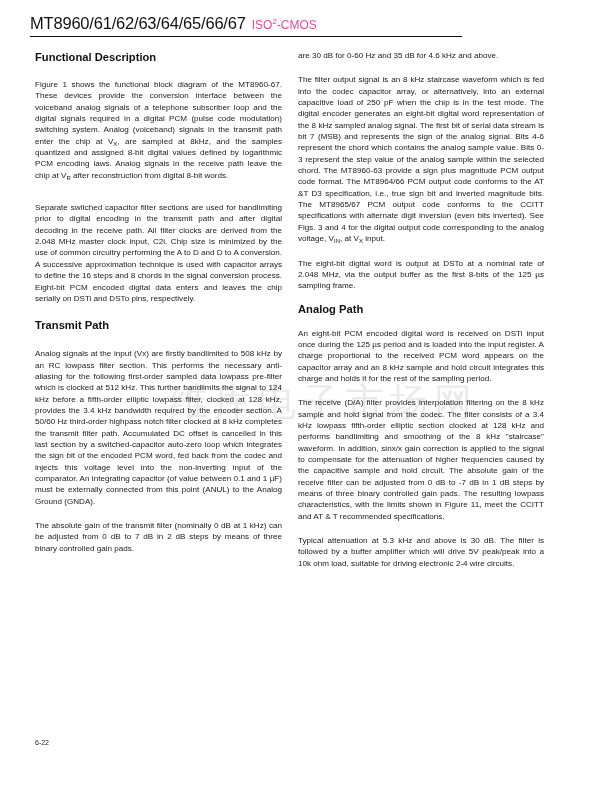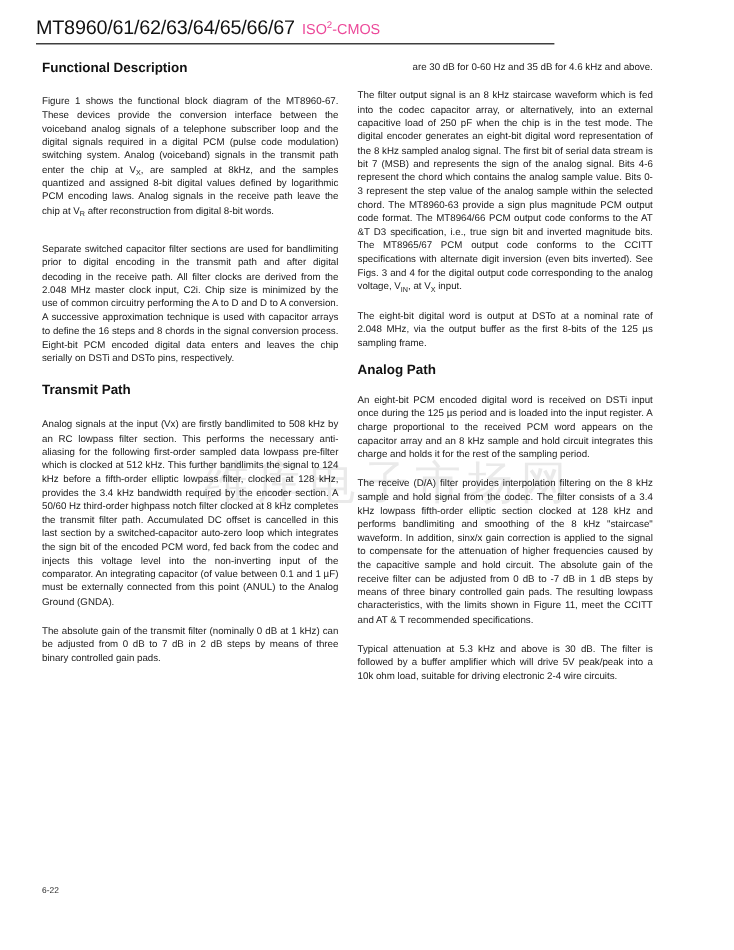--- a/index.html
+++ b/index.html
@@ -40,21 +40,21 @@
   <div class="gap-p" style="height:14px"></div>
   <h2 class="h">Transmit Path</h2>
   <div class="gap-h" style="height:16px"></div>
   <p>Analog signals at the input (Vx) are firstly bandlimited to 508 kHz by an RC lowpass filter section.  This performs the necessary anti-aliasing for the following first-order sampled data lowpass pre-filter which is clocked at 512 kHz. This further bandlimits the signal to 124 kHz before a fifth-order elliptic lowpass filter, clocked at 128 kHz, provides the 3.4 kHz bandwidth required by the encoder section.  A 50/60 Hz third-order highpass notch filter clocked at 8 kHz completes the transmit filter path. Accumulated DC offset is cancelled in this last section by a switched-capacitor auto-zero loop which integrates the sign bit of the encoded PCM word, fed back from the codec and injects this voltage level into the non-inverting input of the comparator.  An integrating capacitor (of value between 0.1 and 1 µF) must be externally connected from this point (ANUL) to the Analog Ground (GNDA).</p>
   <div class="gap-p" style="height:13px"></div>
   <p>The absolute gain of the transmit filter (nominally 0 dB at 1 kHz) can be adjusted from 0 dB to 7 dB in 2 dB steps by means of three binary controlled gain pads.</p>
   <div class="gap-p" style="height:13px"></div>
 </div>
 
 <div class="col right">
-  <p style="text-align:right">are 30 dB for 0-60 Hz and 35 dB for 4.6 kHz and above.</p>
+  <p style="text-align:left">are 30 dB for 0-60 Hz and 35 dB for 4.6 kHz and above.</p>
   <div class="gap-p" style="height:13px"></div>
   <p><span>The filter output signal is an 8 kHz staircase waveform which is fed into the codec capacitor array, or alternatively, into an external capacitive load of 250 pF when the chip is in the test mode.  The digital encoder generates an eight-bit digital word representation of the 8 kHz sampled analog signal. The first bit of serial data stream is bit 7 (MSB) and represents the sign of the analog signal.  Bits 4-6 represent the chord which contains the analog sample value. Bits 0-3 represent the step value of the analog sample within the selected chord.  The MT8960-63 provide a sign plus magnitude PCM output code format.  The MT8964/66 PCM output code conforms to the AT &amp;T D3 specification, i.e., true sign bit and inverted magnitude bits.  The MT8965/67 PCM output code conforms to the CCITT specifications with alternate digit inversion (even bits inverted).  See Figs. 3 and 4 for the digital output code corresponding to the analog voltage, V</span><sub>IN</sub><span>, at V</span><sub>X</sub><span> input.</span></p>
   <div class="gap-p" style="height:13px"></div>
   <p>The eight-bit digital word is output at DSTo at a nominal rate of 2.048 MHz, via the output buffer as the first 8-bits of the 125 µs sampling frame.</p>
   <div class="gap-p" style="height:10px"></div>
   <h2 class="h">Analog Path</h2>
   <div class="gap-h" style="height:12px"></div>
   <p>An eight-bit PCM encoded digital word is received on DSTi input once during the 125 µs period and is loaded into the input register.  A charge proportional to the received PCM word appears on the capacitor array and an 8 kHz sample and hold circuit integrates this charge and holds it for the rest of the sampling period.</p>
   <div class="gap-p" style="height:13px"></div>
   <p>The receive (D/A) filter provides interpolation filtering on the 8 kHz sample and hold signal from the codec. The filter consists of a 3.4 kHz lowpass fifth-order elliptic section clocked at 128 kHz and performs bandlimiting and smoothing of the 8 kHz "staircase" waveform.  In addition, sinx/x gain correction is applied to the signal to compensate for the attenuation of higher frequencies caused by the capacitive sample and hold circuit.  The absolute gain of the receive filter can be adjusted from 0 dB to -7 dB in 1 dB steps by means of three binary controlled gain pads.   The resulting lowpass characteristics, with the limits shown in Figure 11, meet the CCITT and AT &amp; T recommended specifications.</p>

